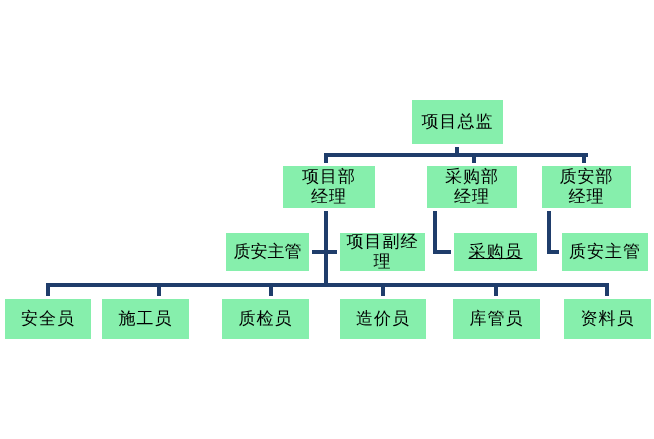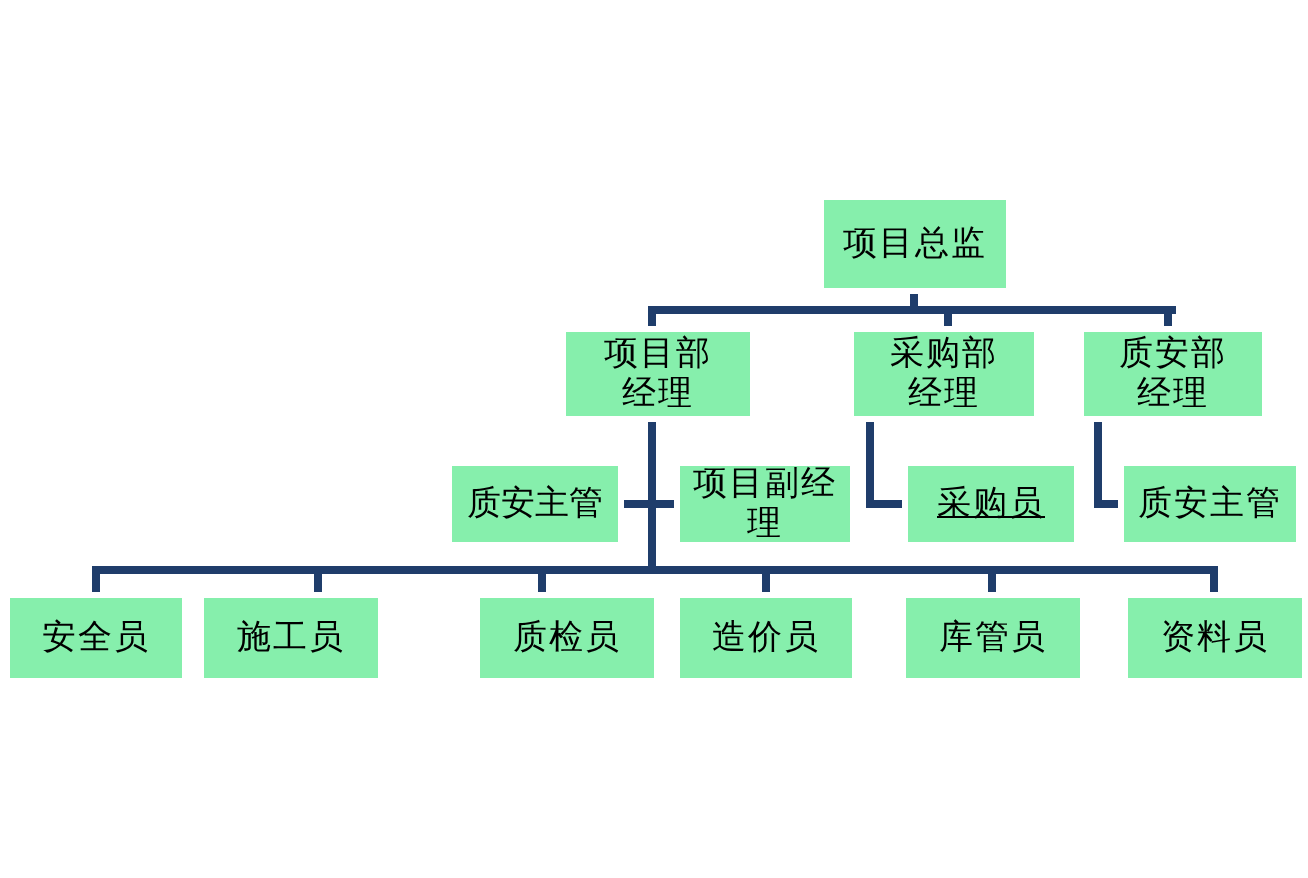--- a/index.html
+++ b/index.html
@@ -93,21 +93,21 @@
   <div class="node" style="left:559px; top:230px; width:92px; height:44px;">
     <span>质安主管</span>
   </div>
 
   <div class="node" style="left:2px; top:296px; width:92px; height:46px;">
     <span>安全员</span>
   </div>
   <div class="node" style="left:99px; top:296px; width:93px; height:46px;">
     <span>施工员</span>
   </div>
-  <div class="node" style="left:237px; top:296px; width:93px; height:46px;">
+  <div class="node" style="left:219px; top:296px; width:93px; height:46px;">
     <span>质检员</span>
   </div>
   <div class="node" style="left:337px; top:296px; width:92px; height:46px;">
     <span>造价员</span>
   </div>
   <div class="node" style="left:450px; top:296px; width:93px; height:46px;">
     <span>库管员</span>
   </div>
   <div class="node" style="left:561px; top:296px; width:93px; height:46px;">
     <span>资料员</span>

